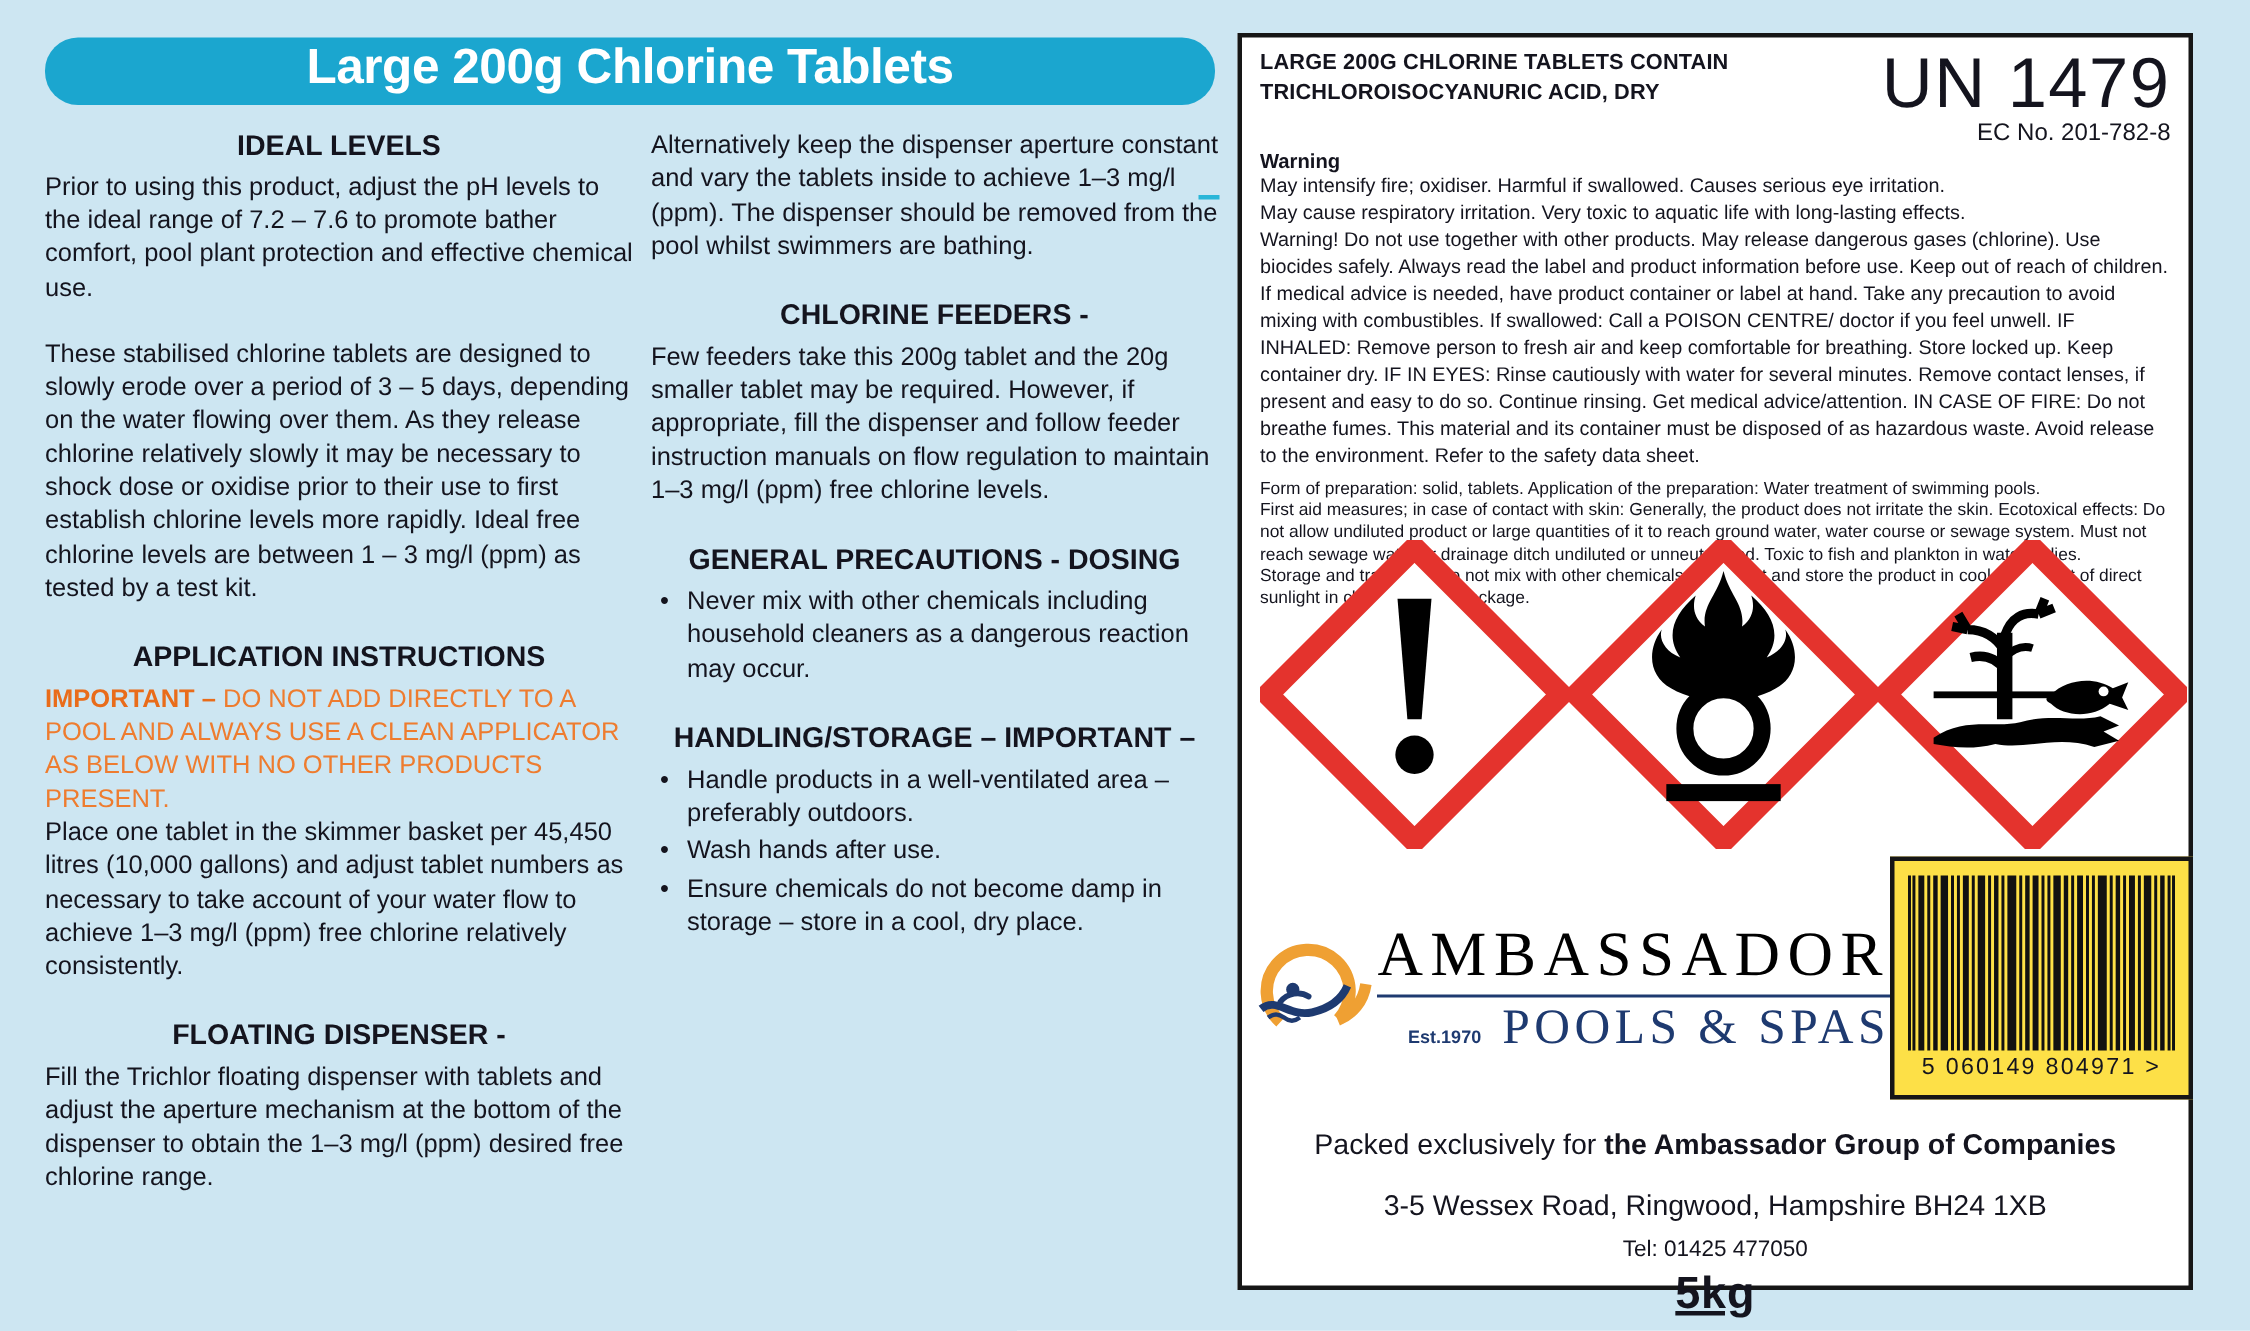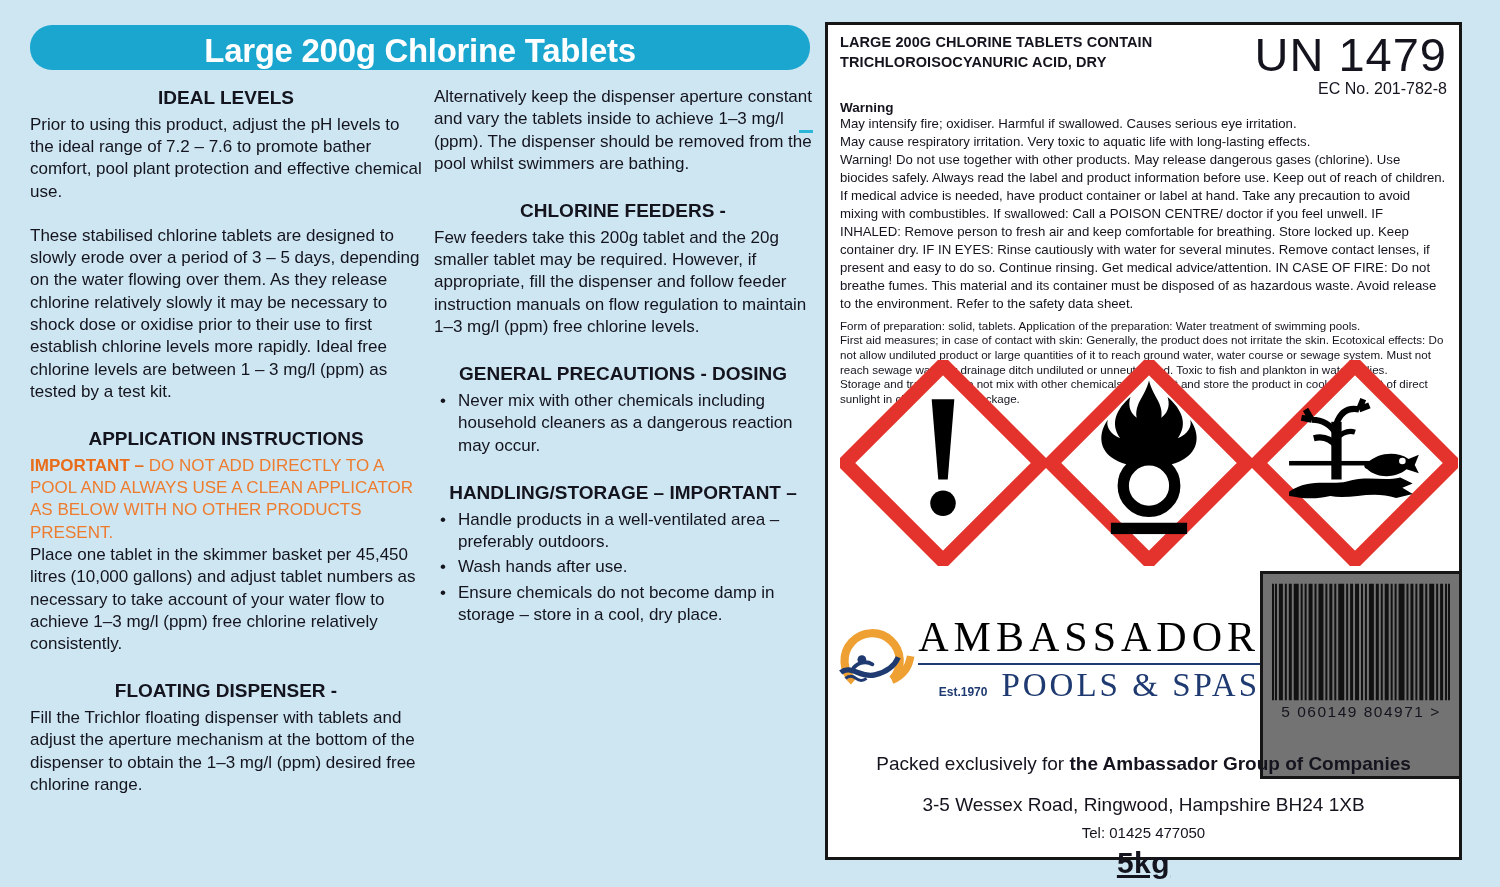--- a/index.html
+++ b/index.html
@@ -4,21 +4,21 @@
 <style>
   html,body{margin:0;padding:0;}
   .page{
     position:relative;width:1500px;height:887px;overflow:hidden;
     background:#cde6f2;color:#14141e;
     font-family:"Liberation Sans",sans-serif;
   }
   
   .title-bar{
     position:absolute;left:30px;top:25px;width:780px;height:45px;
-    background:#1ba6cf;display:flex;align-items:flex-end;justify-content:center;border-radius:22px;
+    background:#1ba6cf;display:flex;align-items:flex-start;justify-content:center;border-radius:22px;
   }
   .title-bar .t{
     color:#ffffff;font-size:33px;font-weight:bold;letter-spacing:-0.3px;
   }
   .col{position:absolute;top:86px;font-size:17px;line-height:1.31;}
   .col1{left:30px;width:392px;}
   .col2{left:434px;width:378px;}
   .head{font-size:19px;font-weight:bold;text-align:center;margin:0 0 3px 0;}
   .head.gap{margin-top:24px;}
   .col p{margin:0;}
@@ -43,22 +43,22 @@
   .ec{font-size:16px;margin-top:2px;}
   .warning-label{font-size:13.5px;font-weight:bold;margin-top:2px;}
   .hz p{margin:0;font-size:13.2px;line-height:1.37;}
   .sp p{margin:0;font-size:11.6px;line-height:1.27;}
   .sp{margin-top:5px;}
   .diamond{position:absolute;width:206px;height:206px;}
   .d1{left:12px;top:335px;}
   .d2{left:218px;top:335px;}
   .d3{left:424px;top:335px;}
   .barcode-box{
-    position:absolute;left:432px;top:546px;width:202px;height:208px;
-    border:3px solid #161616;box-sizing:border-box;background:#737373;
+    position:absolute;left:432px;top:546px;width:202px;height:162px;
+    border:3px solid #161616;box-sizing:border-box;background:#fde047;
     display:flex;flex-direction:column;align-items:center;
   }
   .barcode-box svg{margin-top:9px;}
   .barcode-digits{font-size:15.5px;letter-spacing:1.5px;line-height:1;margin-top:3px;white-space:nowrap;}
   .logo{position:absolute;left:8px;top:572px;width:424px;display:flex;align-items:center;}
   .logo-text{flex:1;}
   .logo-name{
     font-family:"Liberation Serif",serif;font-size:42px;line-height:1;
     color:#000000;letter-spacing:5px;text-align:right;white-space:nowrap;
   }

